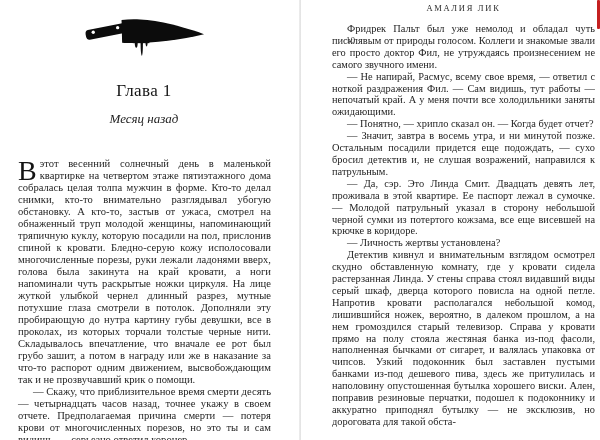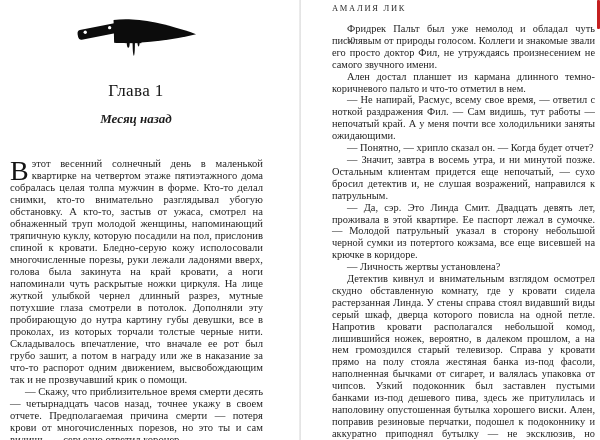--- a/index.html
+++ b/index.html
@@ -10,48 +10,48 @@
   }
   .seam {
     position:absolute; left:299px; top:0; width:2px; height:440px;
     background:linear-gradient(to right,#ededed,#e2e2e2);
   }
   .scroll-indicator {
     position:absolute; right:0; top:0; width:3px; height:29px;
     background:#c42020; border-radius:1px;
   }
   .page { position:absolute; top:0; height:440px; box-sizing:border-box; overflow:hidden; }
-  .page-left  { left:8px;   width:260px; padding:0 5px 0 2px; }
+  .page-left  { left:16px;   width:260px; padding:0 5px 0 2px; }
   .page-right { left:300px; width:300px; padding:0 5px 0 32px; }
 
   
   .chapter-block { width:252px; text-align:center; }
   .knife { display:block; margin:17px auto 0 auto; }
   .chapter-title { font-size:17px; font-weight:400; letter-spacing:.4px; margin:23px 0 0 0; color:#151515; }
-  .chapter-subtitle { font-style:italic; font-size:13px; margin:10px 0 0 0; color:#1c1c1c;font-weight:bold; }
+  .chapter-subtitle { font-style:italic; font-size:13px; margin:10px 0 0 0; color:#1c1c1c; }
 
   
   .body-text { text-align:justify; }
   .page-left  .body-text { margin-top:31px; font-size:10.6px; line-height:12px; }
   .page-right .body-text { margin-top:9px;  font-size:10.4px; line-height:11.9px; }
   .body-text p { margin:0; text-indent:15px; }
   .body-text p.no-indent { text-indent:0; }
   .dropcap {
     float:left; font-size:28px; line-height:23px;
     padding:1px 3px 0 0; color:#141414;
   }
 
   
   .running-header { position:relative; height:11px; padding-top:3px; }
   .page-number {
     position:absolute; left:14px; top:3px;
     font-size:8.5px; letter-spacing:.5px; color:#2b2b2b;margin-top:32px;
   }
   .running-title {
-    font-size:8.5px; letter-spacing:1.7px; color:#2b2b2b;
+    text-align:center; font-size:8.5px; letter-spacing:1.7px; color:#2b2b2b;
   }
 </style>
 </head>
 <body>
 
 <div class="spread">
 
   <div class="page page-left">
     <div class="chapter-block">
       <svg class="knife" width="124" height="41" viewBox="0 0 126 42" aria-hidden="true">
@@ -81,24 +81,23 @@
 
   <div class="seam"></div>
 
   <div class="page page-right">
     <div class="running-header">
       <span class="page-number">10</span>
       <div class="running-title">АМАЛИЯ ЛИК</div>
     </div>
     <div class="body-text">
         <p>Фридрек Пальт был уже немолод и обладал чуть писклявым от природы голосом. Коллеги и знакомые звали его просто доктор Фил, не утруждаясь произнесением не самого звучного имени.</p>
-        <p>Ален достал планшет из кармана длинного темно-коричневого пальто и что-то отметил в нем.</p>
         <p>— Не напирай, Расмус, всему свое время, — ответил с ноткой раздражения Фил. — Сам видишь, тут работы — непочатый край. А у меня почти все холодильники заняты ожидающими.</p>
         <p>— Понятно, — хрипло сказал он. — Когда будет отчет?</p>
-        <p>— Значит, завтра в восемь утра, и ни минутой позже. Остальным клиентам придется еще непочатый, — сухо бросил детектив и, не слушая возражений, направился к патрульным.</p>
+        <p>— Значит, завтра в восемь утра, и ни минутой позже. Остальным посадили придется еще подождать, — сухо бросил детектив и, не слушая возражений, направился к патрульным.</p>
         <p>— Да, сэр. Это Линда Смит. Двадцать девять лет, проживала в этой квартире. Ее паспорт лежал в сумочке. — Молодой патрульный указал в сторону небольшой черной сумки из потертого кожзама, все еще висевшей на крючке в коридоре.</p>
         <p>— Личность жертвы установлена?</p>
         <p>Детектив кивнул и внимательным взглядом осмотрел скудно обставленную комнату, где у кровати сидела растерзанная Линда. У стены справа стоял видавший виды серый шкаф, дверца которого повисла на одной петле. Напротив кровати располагался небольшой комод, лишившийся ножек, вероятно, в далеком прошлом, а на нем громоздился старый телевизор. Справа у кровати прямо на полу стояла жестяная банка из-под фасоли, наполненная бычками от сигарет, и валялась упаковка от чипсов. Узкий подоконник был заставлен пустыми банками из-под дешевого пива, здесь же притулилась и наполовину опустошенная бутылка хорошего виски. Ален, поправив резиновые перчатки, подошел к подоконнику и аккуратно приподнял бутылку — не эксклюзив, но дороговата для такой обста-</p>
       </div>
   </div>
 
   <div class="scroll-indicator"></div>
 
 </div>
 

